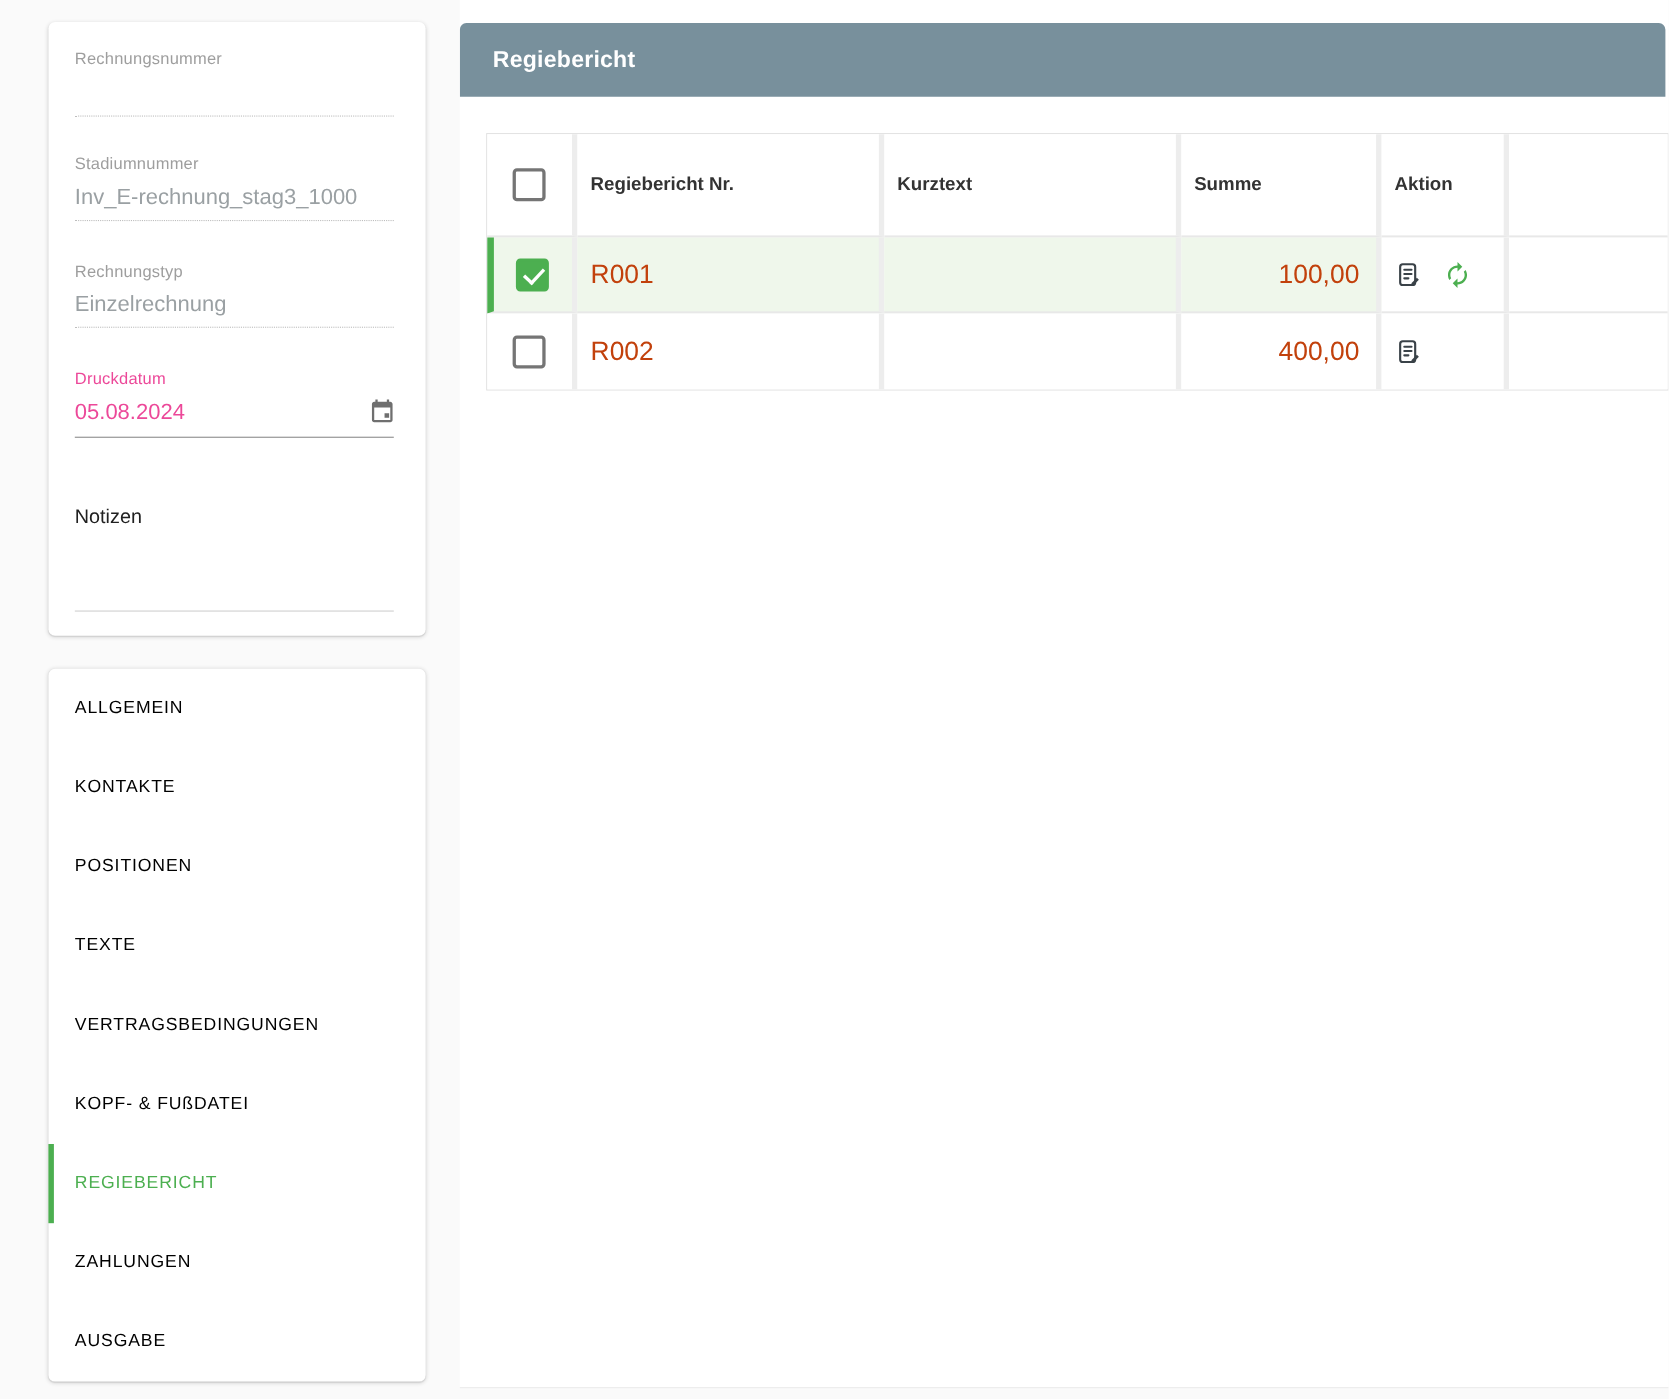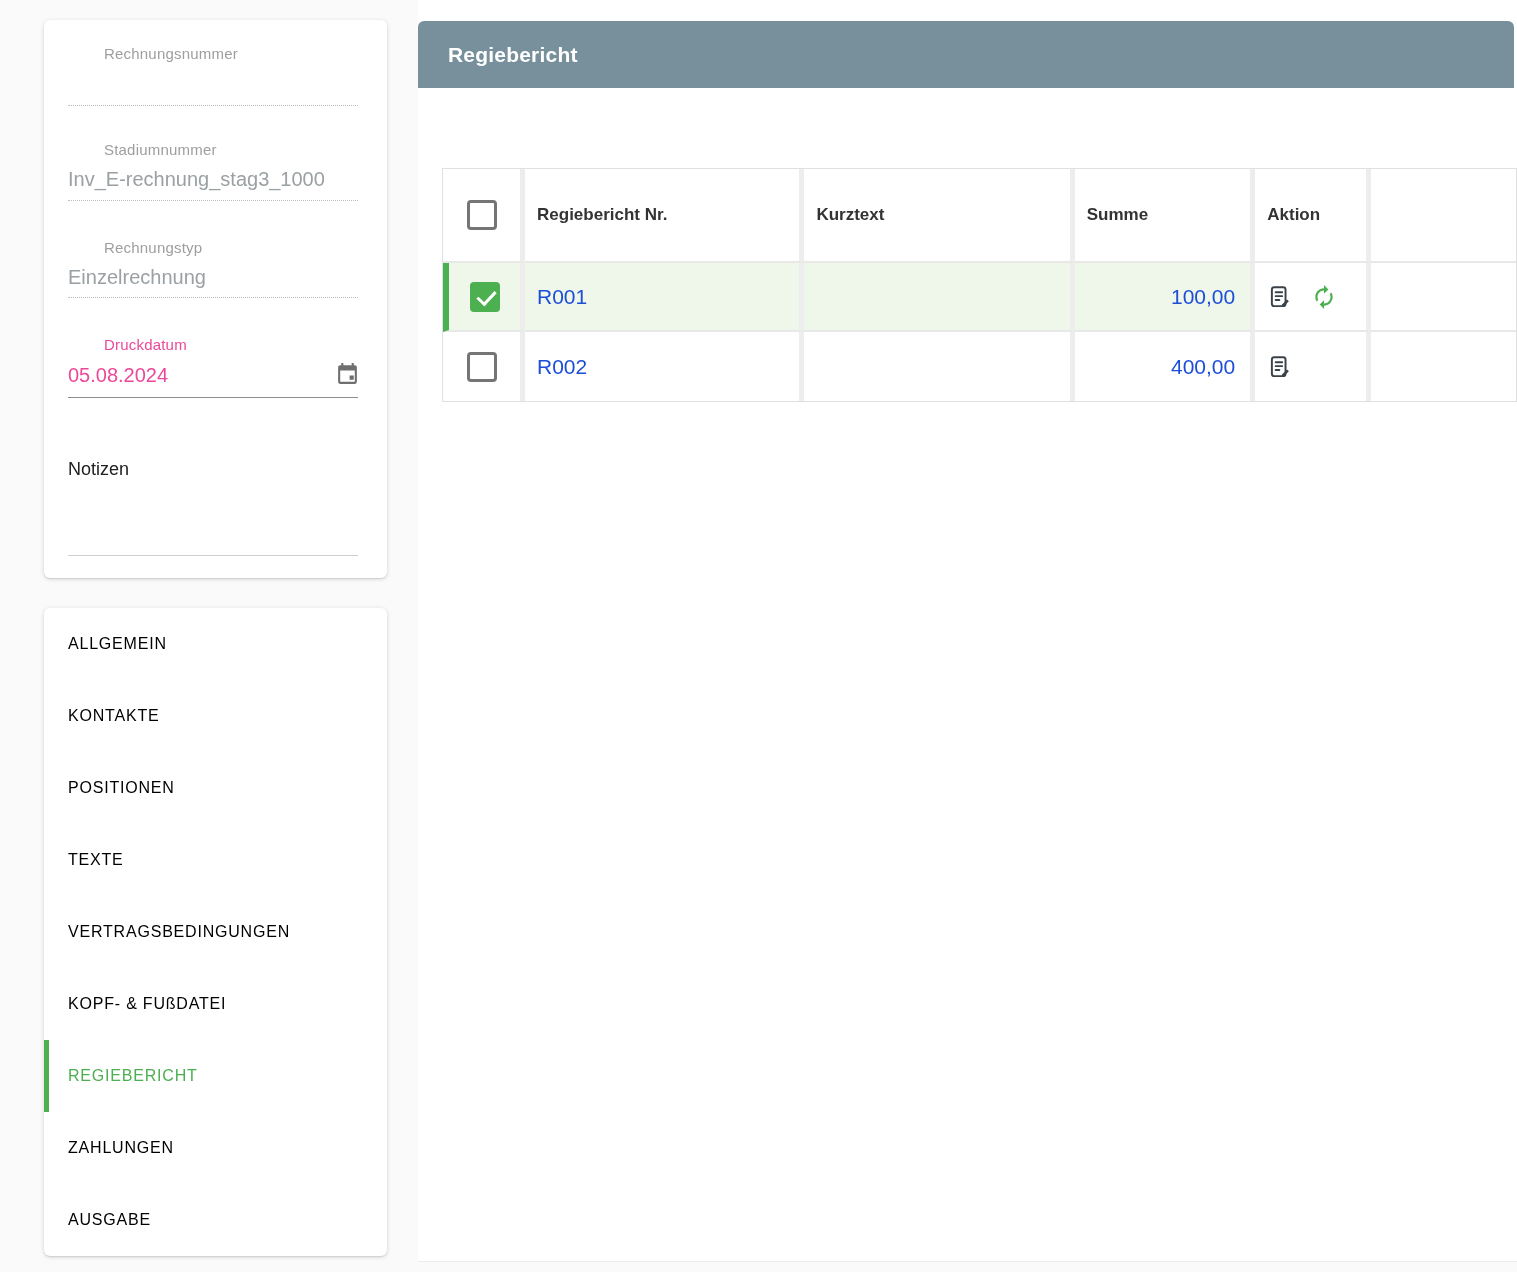--- a/index.html
+++ b/index.html
@@ -17,21 +17,21 @@
     left:44px; width:343px;
     background:#fff;
     border-radius:6px;
     box-shadow:0 1px 4px rgba(0,0,0,.16), 0 1px 1px rgba(0,0,0,.08);
   }
   #form-card { top:20px; height:558px; }
   #nav-card  { top:608px; height:648px; }
 
   .abs { position:absolute; }
 
-  .field-label { font-size:15px; color:#9e9e9e; letter-spacing:.2px;margin-left:36px; }
+  .field-label { font-size:15px; color:#9e9e9e; letter-spacing:.2px; }
   .field-label.dark { color:#ec4899; }
   .field-value { font-size:20px; color:#9aa0a3; white-space:nowrap; }
   .field-value.dark { color:#ec4899; }
   .uline { left:24px; width:290px; height:0; }
   .uline.dotted { border-bottom:1px dotted #bdbdbd; }
   .uline.solid  { border-bottom:1px solid #8d8d8d; }
   .uline.light  { border-bottom:1px solid #cfcfcf; }
   .notes-label { font-size:18px; color:#212121; }
 
   .cal-icon { width:25px; height:25px; cursor:pointer; }
@@ -73,40 +73,40 @@
     background:#78909c;
     border-radius:6px 6px 0 0;
     display:flex; align-items:center;
     padding-left:30px;
   }
   #panel-header .title {
     color:#fff; font-size:21px; font-weight:bold; letter-spacing:.2px;
   }
 
   
-  #table-wrap { position:absolute; left:24px; top:121px;margin-top:47px; }
+  #table-wrap { position:absolute; left:24px; top:121px; }
   table {
     border-collapse:separate; border-spacing:0;
     table-layout:fixed;
     border:1px solid #e0e0e0;
     background:#fff;
   }
   th, td {
     border-right:5px solid #ededed;
     border-bottom:2px solid #e8e8e8;
     background:#fff;
     vertical-align:middle;
     padding:0 0 0 12px;
     text-align:left;
     overflow:hidden;
   }
   th:last-child, td:last-child { border-right:none; }
   tr.last td { border-bottom:none; }
   th { height:94px; font-size:17px; font-weight:bold; color:#333; }
-  td { height:69px; font-size:21px; color:#1d4ed8; }
+  td { height:69px; font-size:24px; color:#c2410c; }
   .col-check  { width:93px; }
   .col-nr     { width:322px; }
   .col-kurz   { width:320px; }
   .col-summe  { width:203px; }
   .col-aktion { width:124px; }
   .col-extra  { width:180px; }
   th.c-check, td.c-check { padding:0; text-align:center; }
   td.c-summe, th.c-summe { }
   td.c-summe { text-align:right; padding-right:15px; }
   tr.selected td.tinted { background:#eff7eb; }

